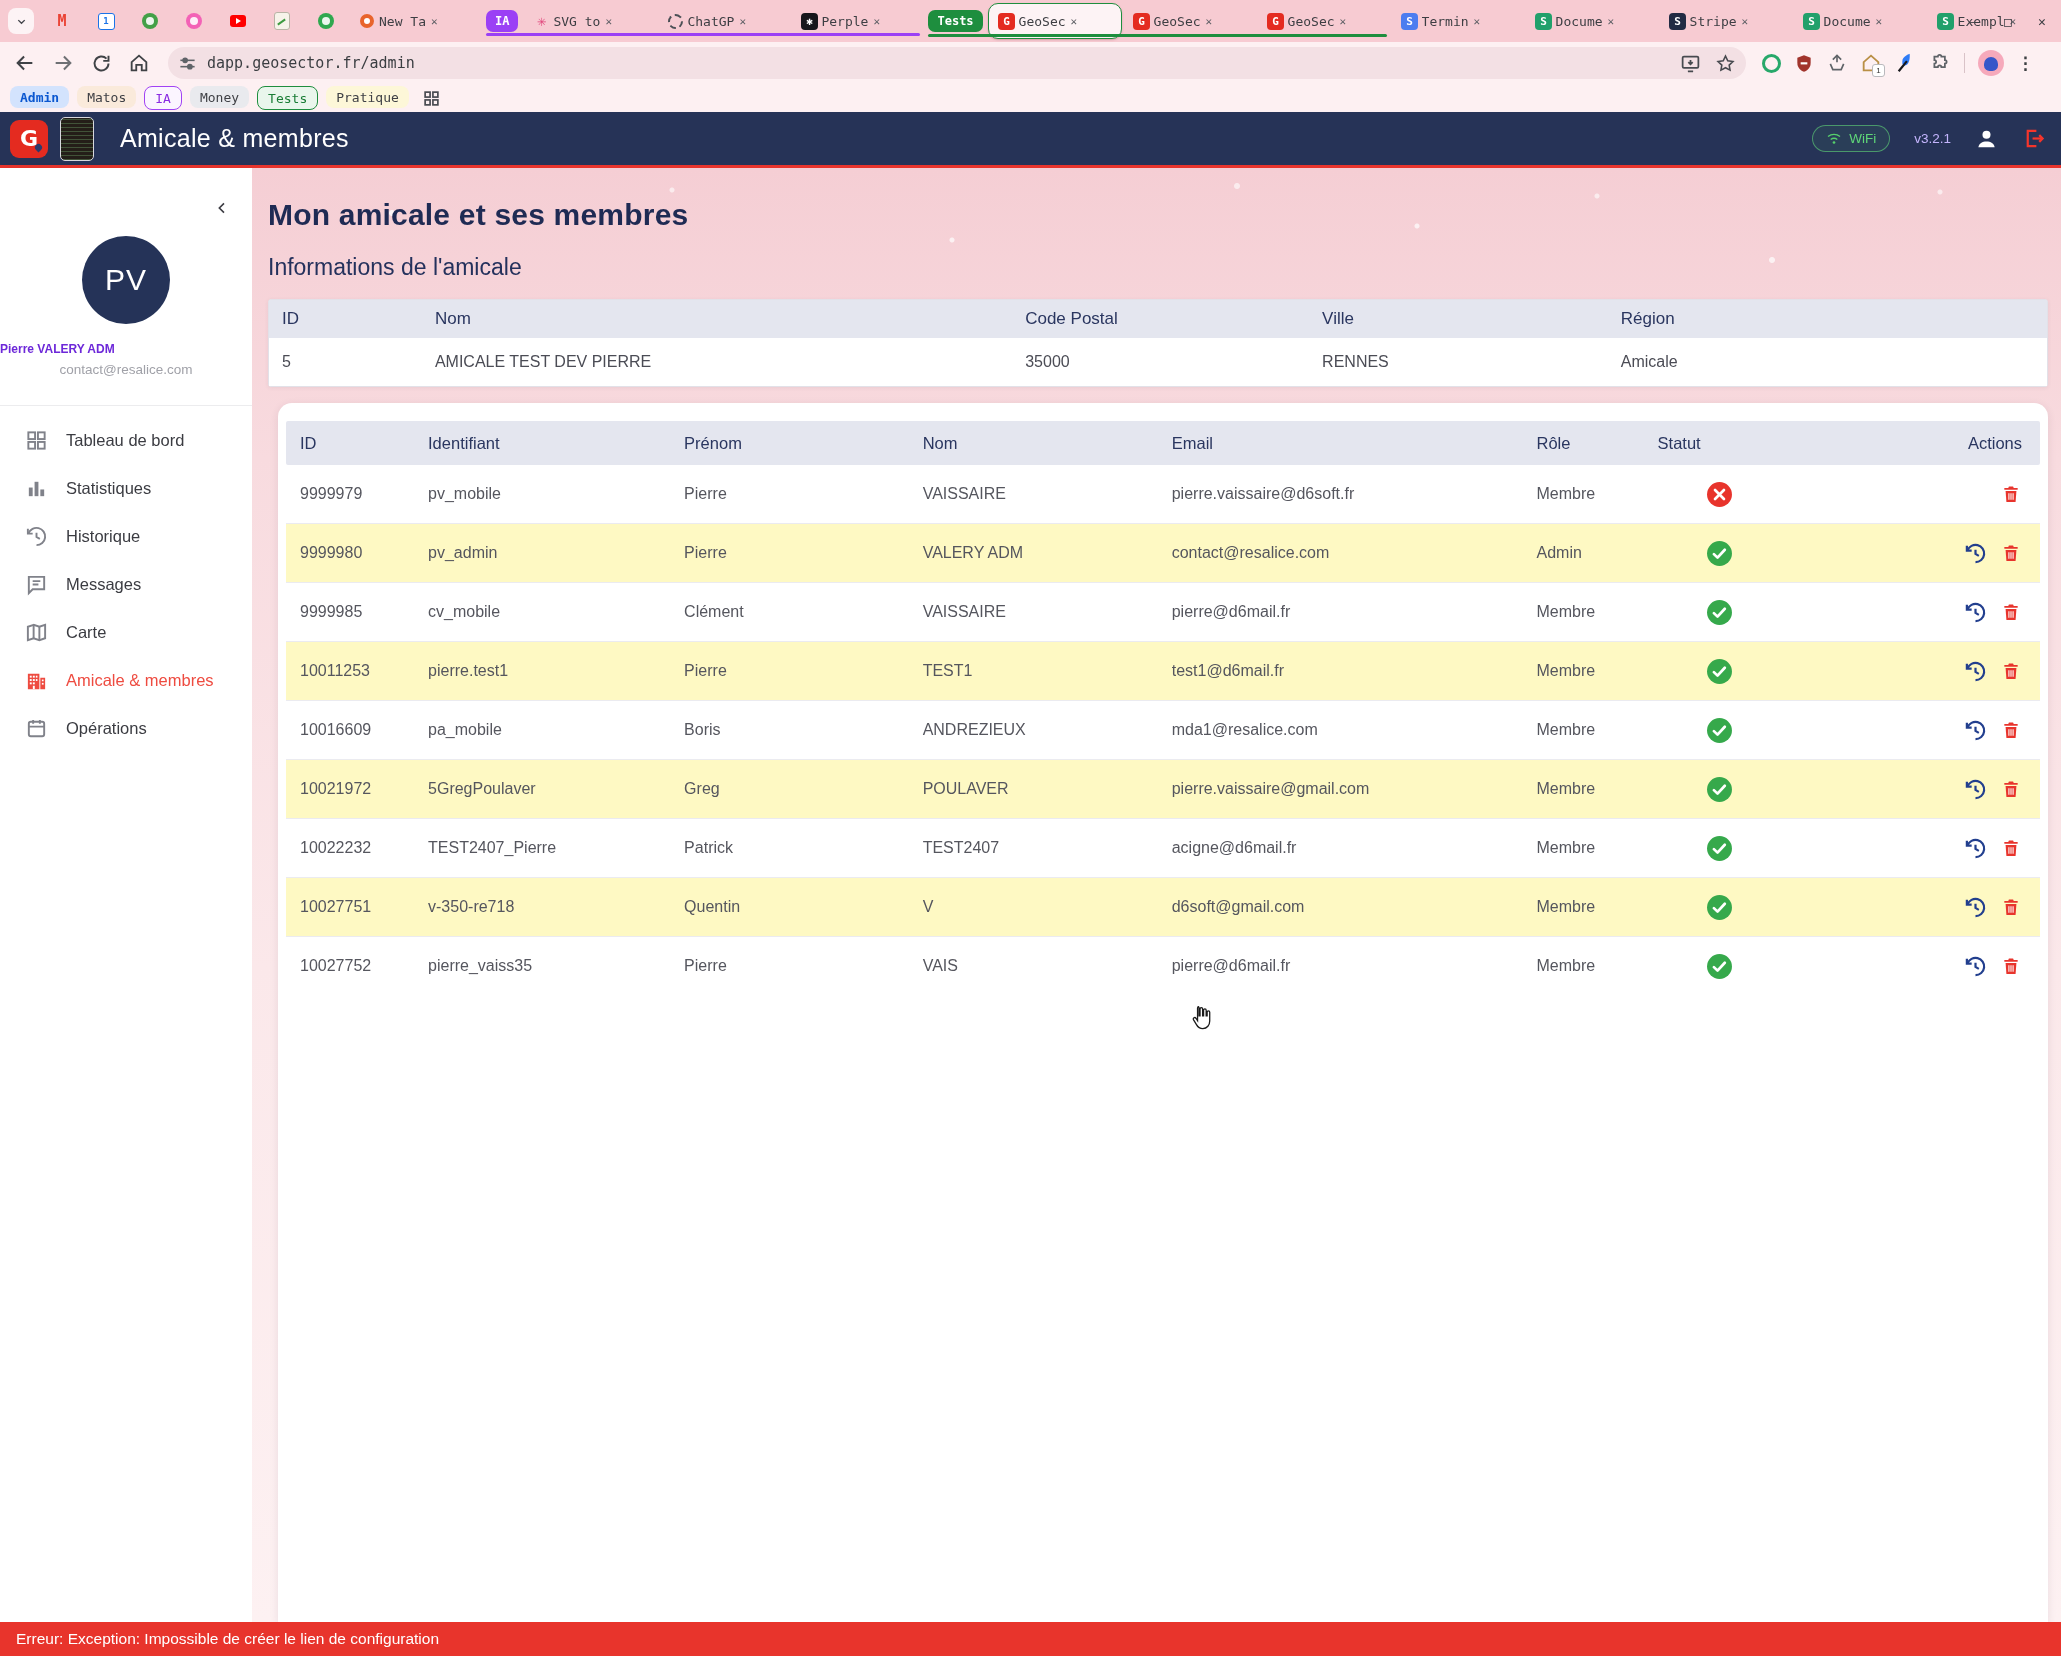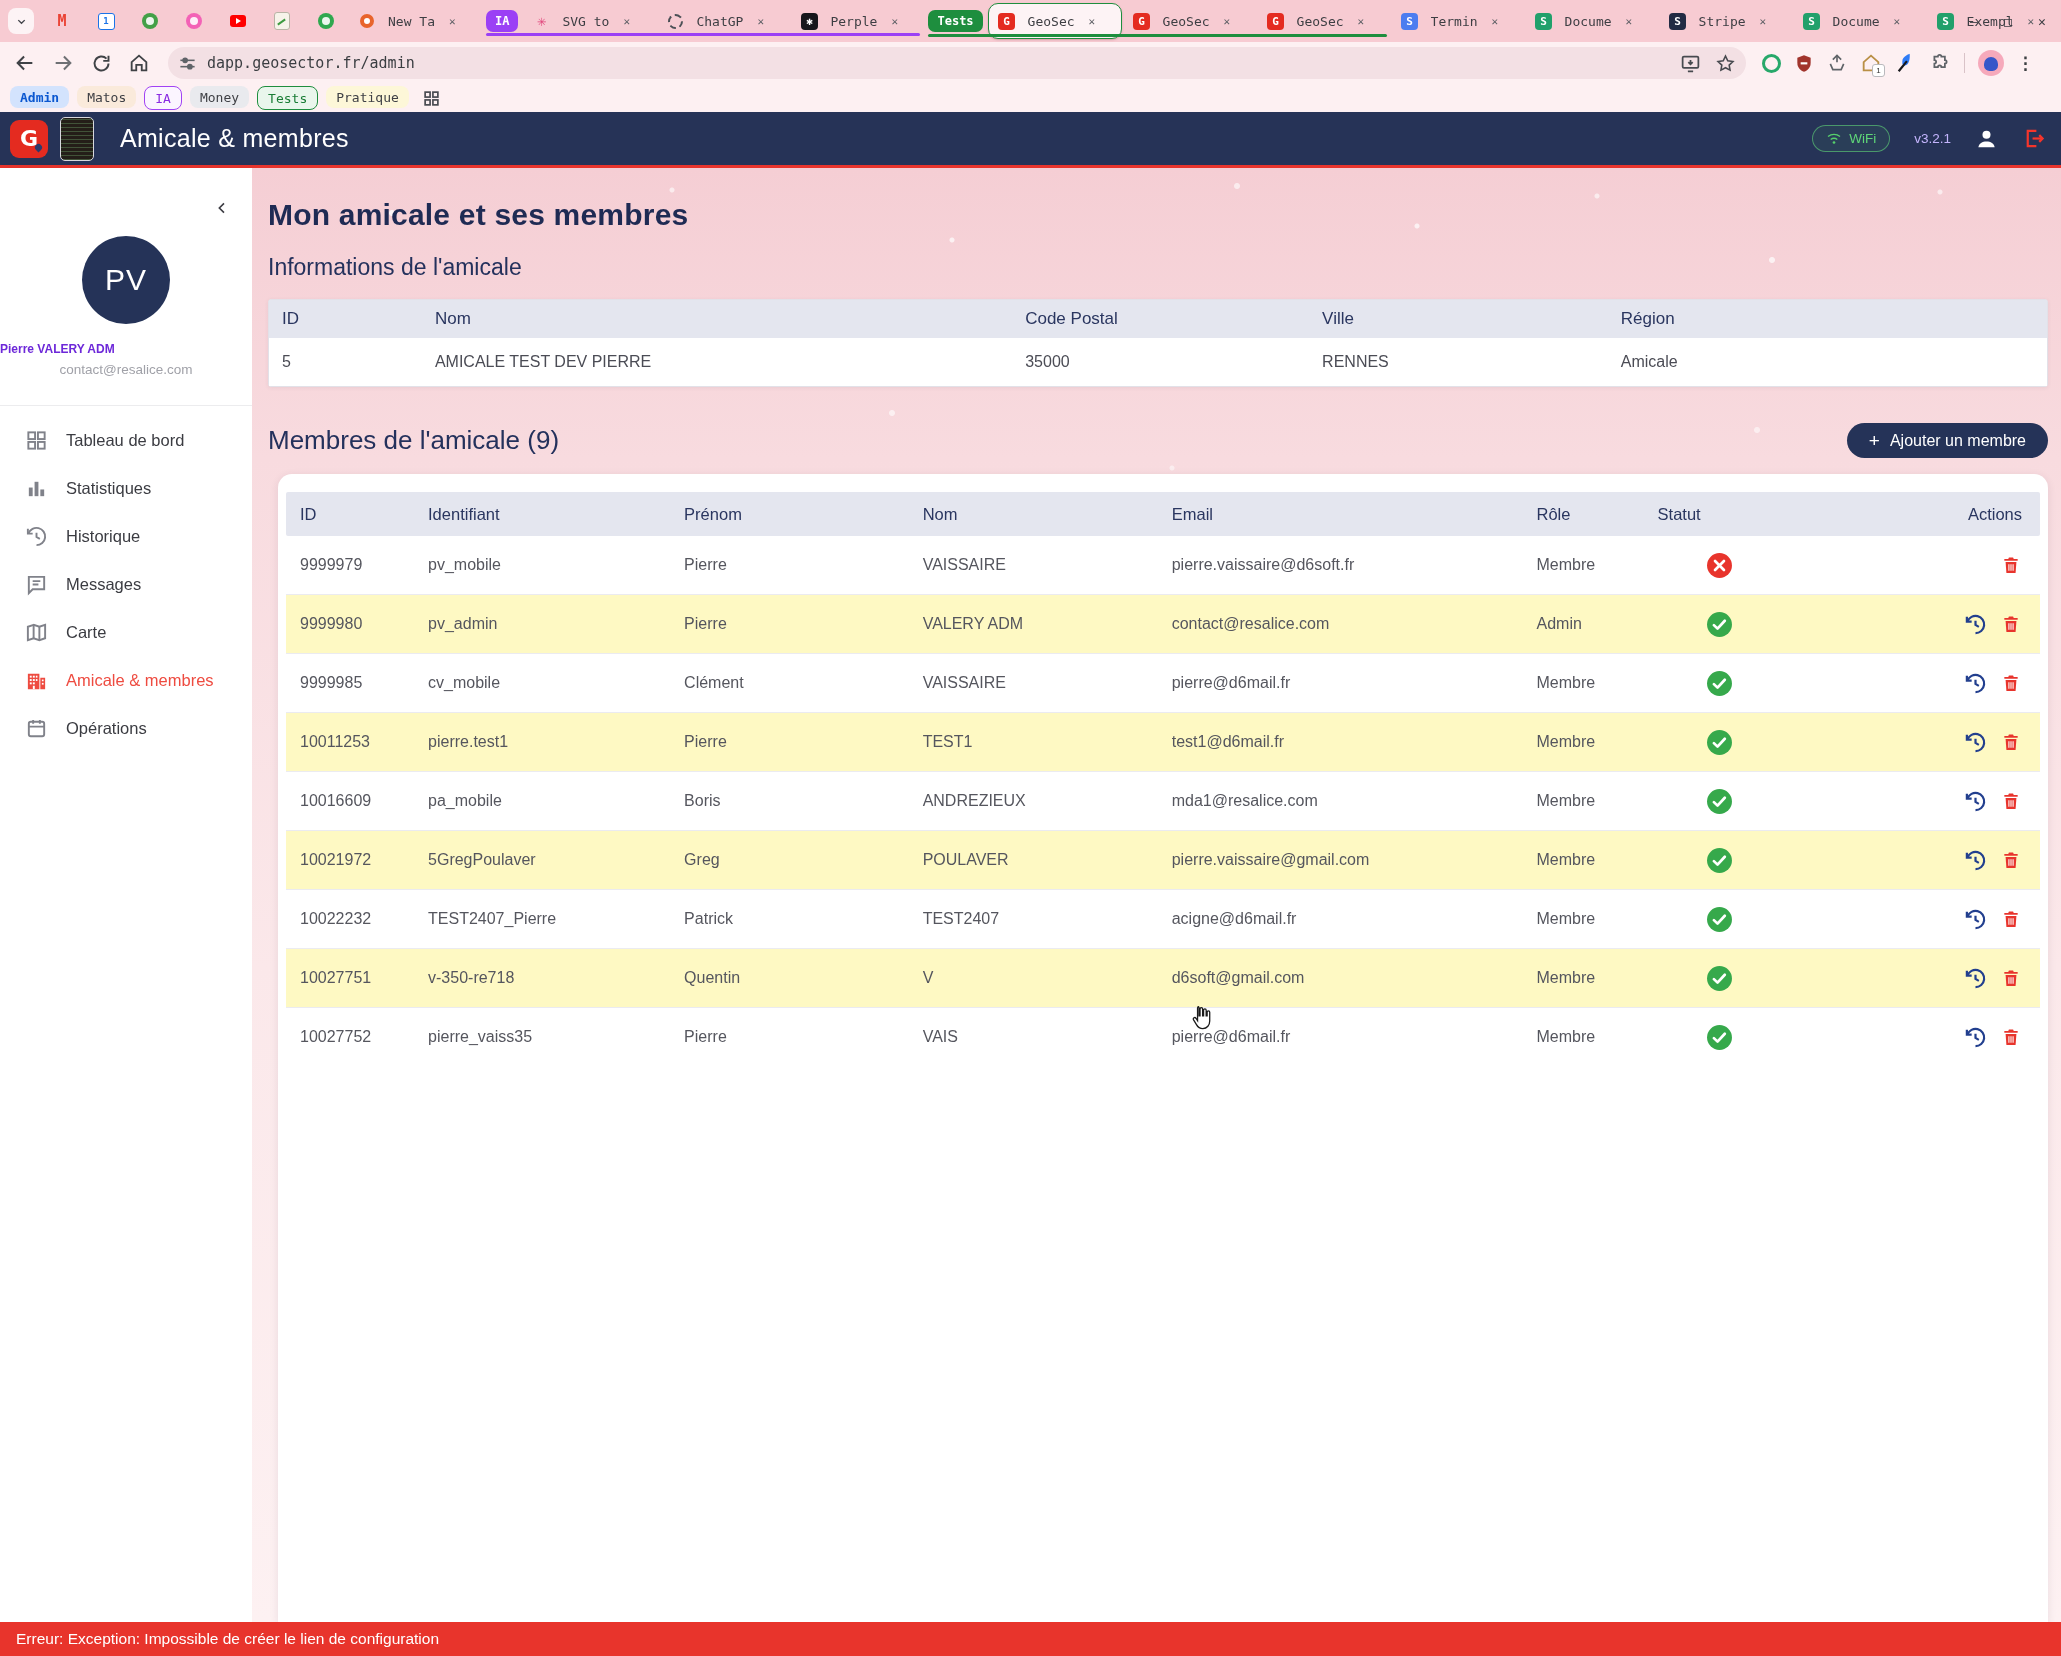--- a/index.html
+++ b/index.html
@@ -8,21 +8,21 @@
   .mono{font-family:"DejaVu Sans Mono",monospace}
 
   
   .tabstrip{position:absolute;left:0;top:0;width:2061px;height:42px;background:#f7cbd2;
             display:flex;align-items:center;padding-left:8px;box-sizing:border-box;
             font-family:"DejaVu Sans Mono",monospace}
   .tab-search{width:26px;height:26px;border-radius:8px;background:#fdf3f5;display:flex;
               align-items:center;justify-content:center;color:#43444a;font-size:12px;flex:none;margin-right:6px}
   .pinned{width:44px;height:34px;display:flex;align-items:center;justify-content:center;flex:none;
           border-radius:10px}
-  .tab{height:34px;display:flex;align-items:center;gap:12px;padding:0 9px;border-radius:10px;
+  .tab{height:34px;display:flex;align-items:center;gap:3px;padding:0 9px;border-radius:10px;
        flex:none;margin:0 1px;position:relative}
   .tab .tab-label{font-size:13px;color:#3d3e43;white-space:nowrap;overflow:hidden;max-width:66px}
   .tab .tab-close{font-size:11px;color:#5c5e64;margin-left:2px}
   .tab.active{background:#fdf3f5;box-shadow:0 1px 2px rgba(120,40,50,.25)}
   .tab-group{display:flex;align-items:center;position:relative;padding-bottom:0;flex:none}
   .group-chip{height:22px;border-radius:7px;color:#fff;font-size:12px;font-weight:bold;
               display:flex;align-items:center;padding:0 9px;margin:0 4px;flex:none}
   .group-underline{position:absolute;left:4px;right:4px;bottom:-4px;height:3px;border-radius:2px}
   .fav{width:18px;height:18px;display:inline-flex;align-items:center;justify-content:center;flex:none}
   .fav-s{width:17px;height:17px;border-radius:4px;color:#fff;font-size:11px;font-weight:bold;
@@ -568,27 +568,20 @@
             <div class="info-row">
               <div>5</div>
               <div>AMICALE TEST DEV PIERRE</div>
               <div>35000</div>
               <div>RENNES</div>
               <div>Amicale</div>
             </div>
           </div>
       </div>
 
-      <div class="members-bar">
-        <div class="members-title">Membres de l'amicale (9)</div>
-        <button class="add-btn">
-          <span class="plus">+</span>
-          <span>Ajouter un membre</span>
-        </button>
-      </div>
 
       <div class="members-card">
         <div class="mem-grid mem-head" id="mem-head">
             <div>ID</div>
             <div>Identifiant</div>
             <div>Prénom</div>
             <div>Nom</div>
             <div>Email</div>
             <div>Rôle</div>
             <div>Statut</div>

